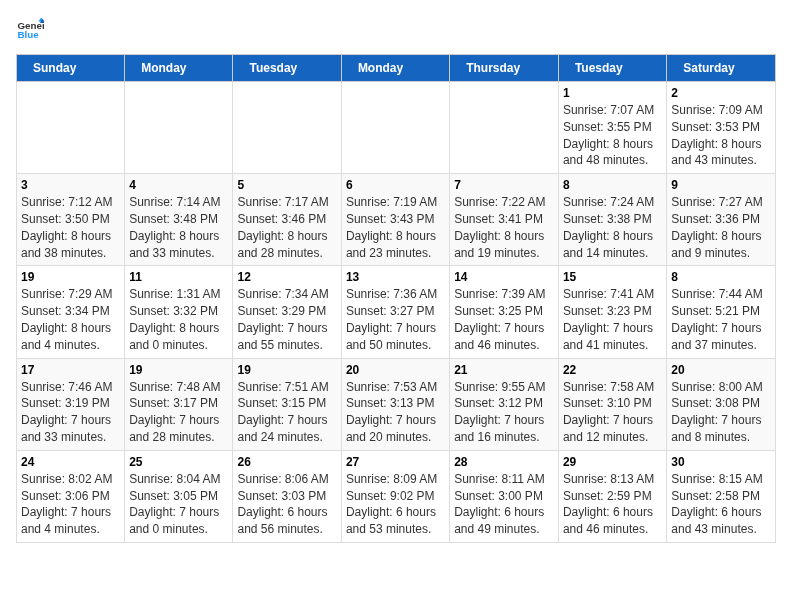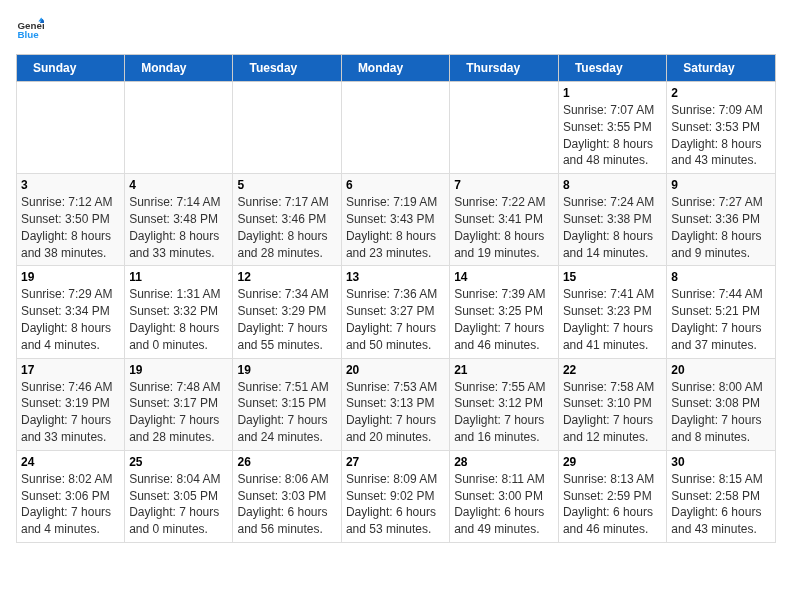--- a/index.html
+++ b/index.html
@@ -235,21 +235,21 @@
 Daylight: 7 hours and 24 minutes.</div>
         </td>
         <td>
           <span class="day-number">20</span>
           <div class="day-info">Sunrise: 7:53 AM
 Sunset: 3:13 PM
 Daylight: 7 hours and 20 minutes.</div>
         </td>
         <td>
           <span class="day-number">21</span>
-          <div class="day-info">Sunrise: 7:55 AM
+          <div class="day-info">Sunrise: 9:55 AM
 Sunset: 3:12 PM
 Daylight: 7 hours and 16 minutes.</div>
         </td>
         <td>
           <span class="day-number">22</span>
           <div class="day-info">Sunrise: 7:58 AM
 Sunset: 3:10 PM
 Daylight: 7 hours and 12 minutes.</div>
         </td>
         <td>

